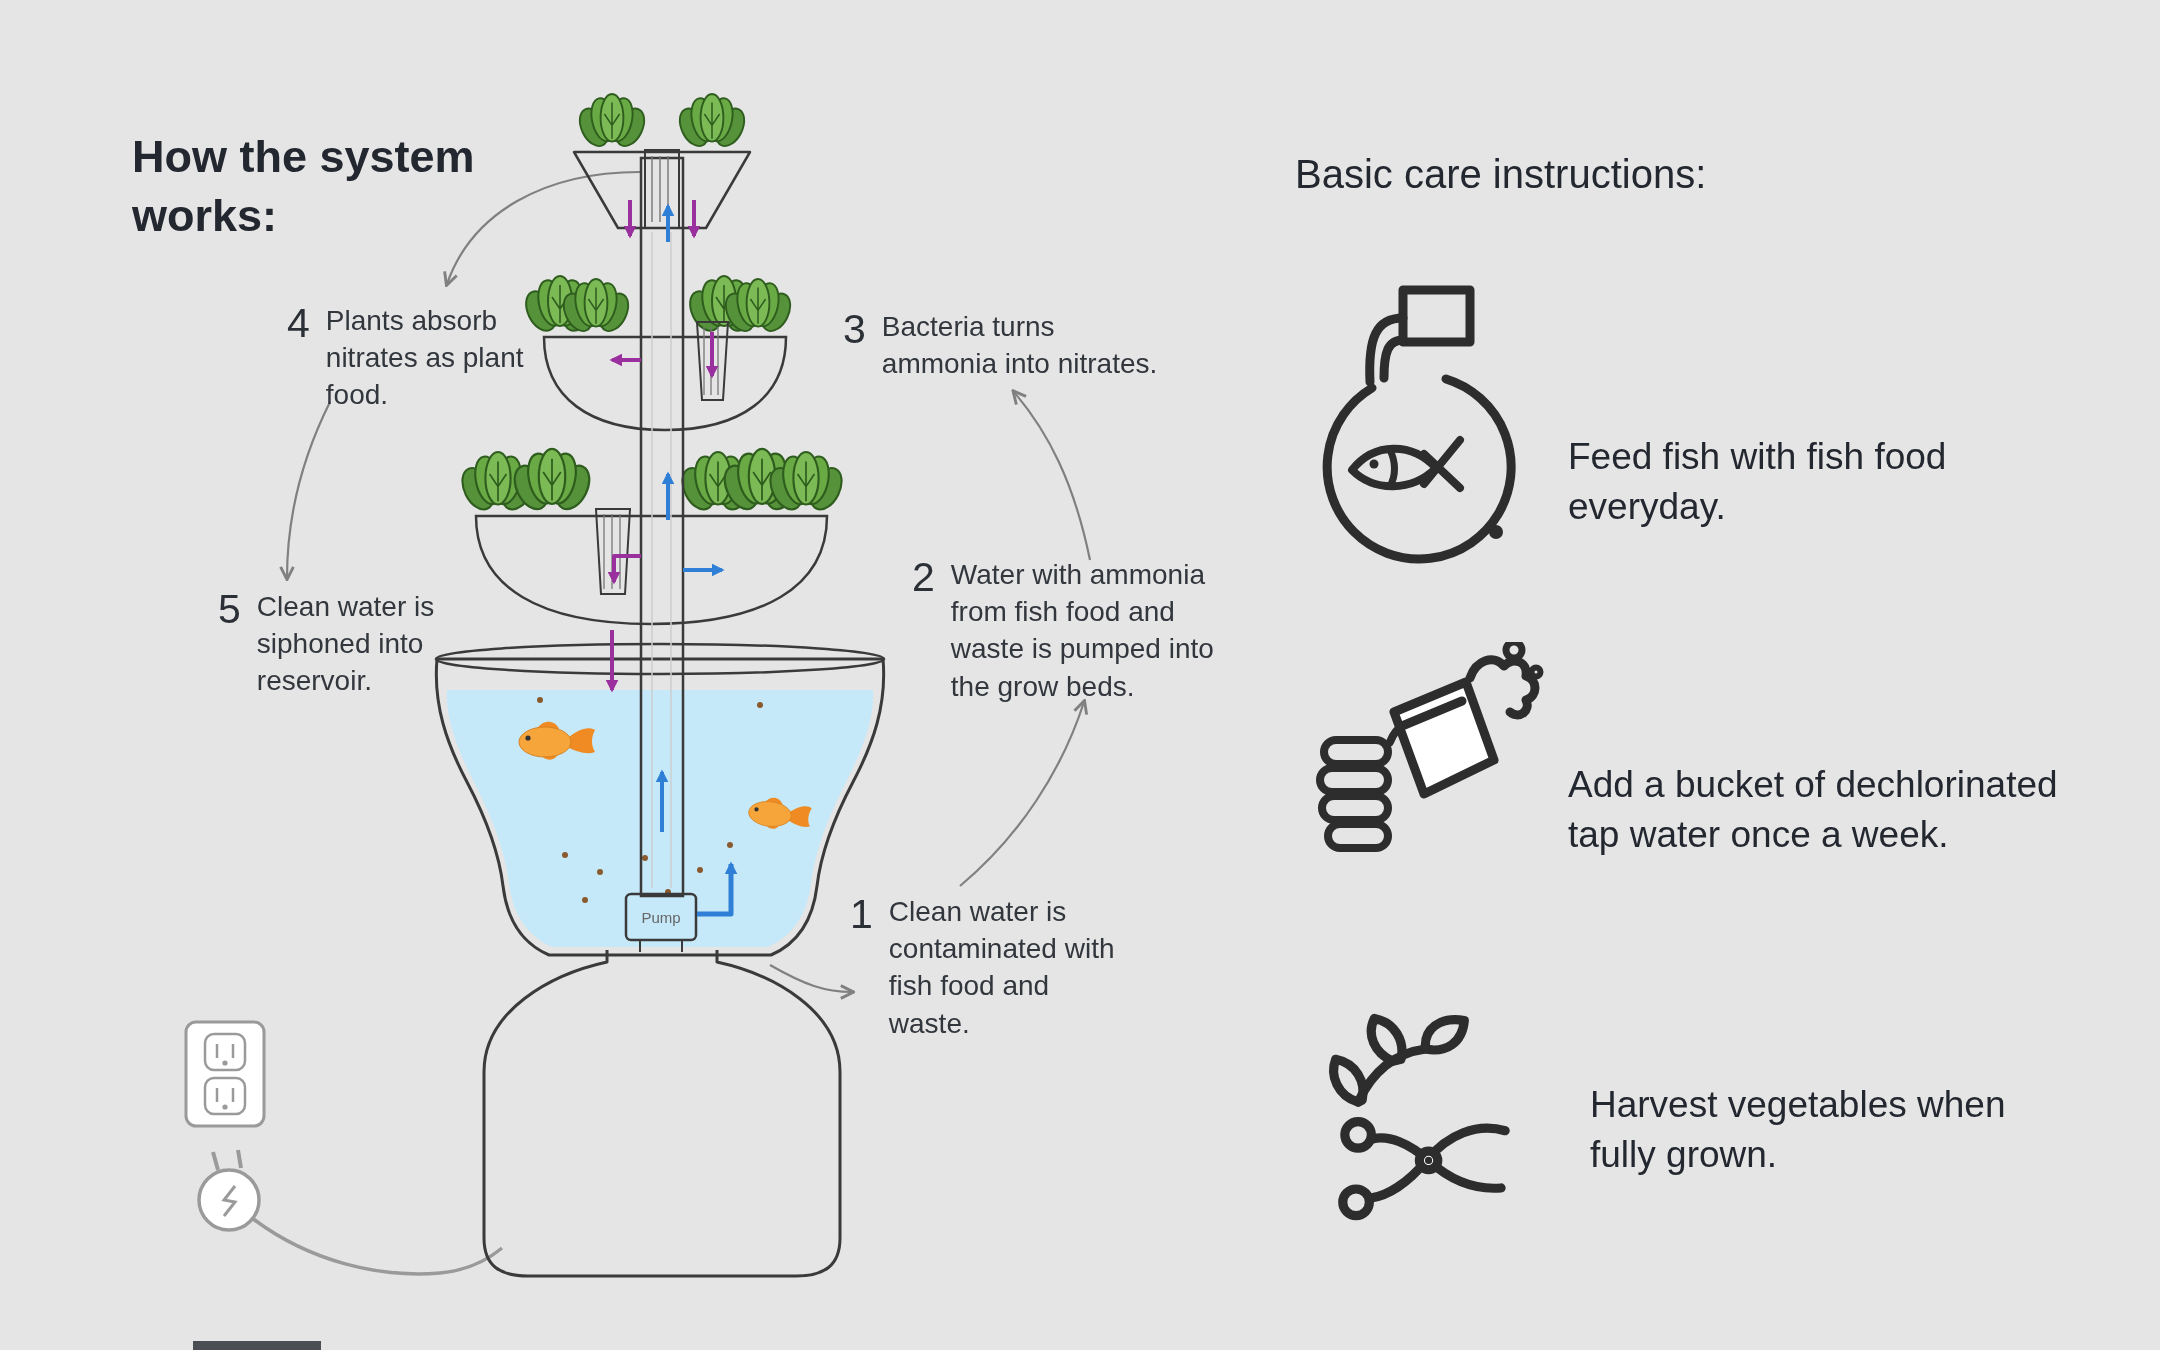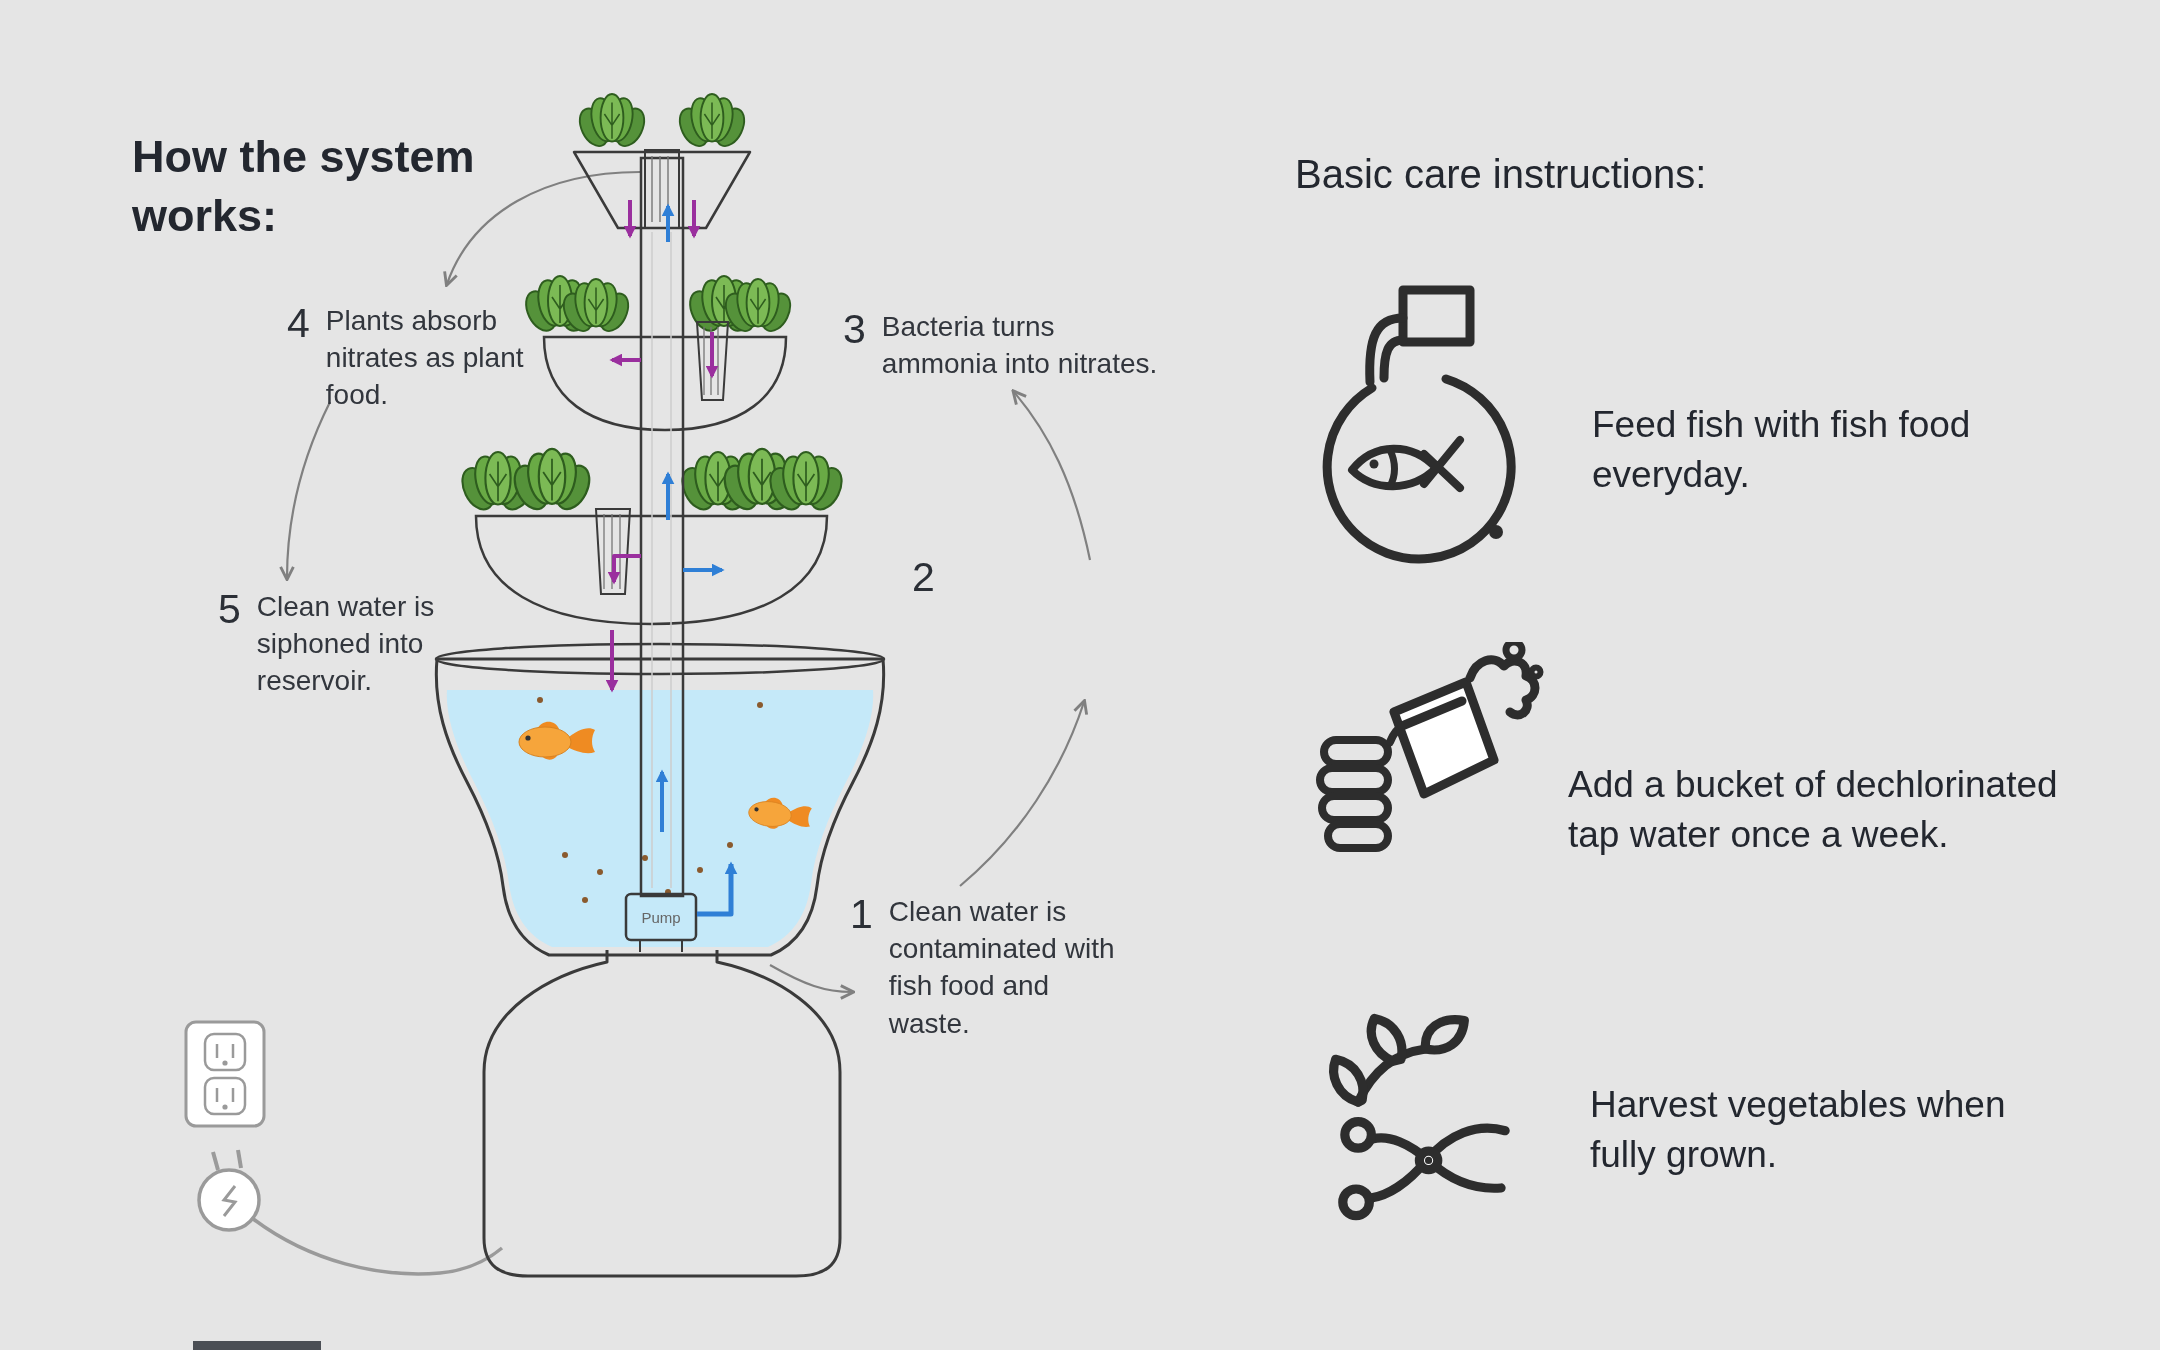--- a/index.html
+++ b/index.html
@@ -171,20 +171,24 @@
   <div class="abs step" style="left:850px; top:893px;">
     <span class="step-num">1</span>
     <div class="step-text" style="width:235px;">Clean water is
 contaminated with
 fish food and
 waste.</div>
   </div>
 
   <div class="abs step" style="left:912px; top:556px;">
     <span class="step-num">2</span>
+    <div class="step-text" style="width:270px;">Water with ammonia
+from fish food and
+waste is pumped into
+the grow beds.</div>
   </div>
 
   <div class="abs step" style="left:843px; top:308px;">
     <span class="step-num">3</span>
     <div class="step-text" style="width:300px;">Bacteria turns
 ammonia into nitrates.</div>
   </div>
 
   <div class="abs step" style="left:287px; top:302px;">
     <span class="step-num">4</span>
@@ -210,21 +214,21 @@
         <path d="M 103,62 C 88,62 84,74 84,100"></path>
         <path d="M 72,110 A 92,92 0 1 0 146,101"></path>
         <path d="M 52,192 C 74,164 112,164 136,190 C 112,214 74,214 52,192 Z" stroke-width="8"></path>
         <path d="M 124,176 L 160,210 M 124,206 L 160,162" stroke-width="8"></path>
         <path d="M 90,172 C 96,184 96,198 90,208" stroke-width="7"></path>
       </g>
       <circle cx="74" cy="186" r="4.5" fill="#2d2d2d"></circle>
       <circle cx="196" cy="254" r="7" fill="#2d2d2d"></circle>
     </svg>
   </div>
-  <div class="abs care-text" style="left:1568px; top:400px; width:520px;margin-left:24px;">Feed fish with fish food
+  <div class="abs care-text" style="left:1568px; top:432px; width:520px;">Feed fish with fish food
 everyday.</div>
 
   <div class="abs" style="left:1298px; top:642px;">
     <svg width="252" height="262" viewBox="0 0 252 262">
       <g class="icon-stroke" stroke-width="8">
         <rect x="26" y="98" width="64" height="24" rx="12"></rect>
         <rect x="22" y="126" width="68" height="24" rx="12"></rect>
         <rect x="24" y="154" width="66" height="24" rx="12"></rect>
         <rect x="30" y="182" width="60" height="24" rx="12"></rect>
         <path d="M 92,100 C 98,84 112,76 126,82"></path>

